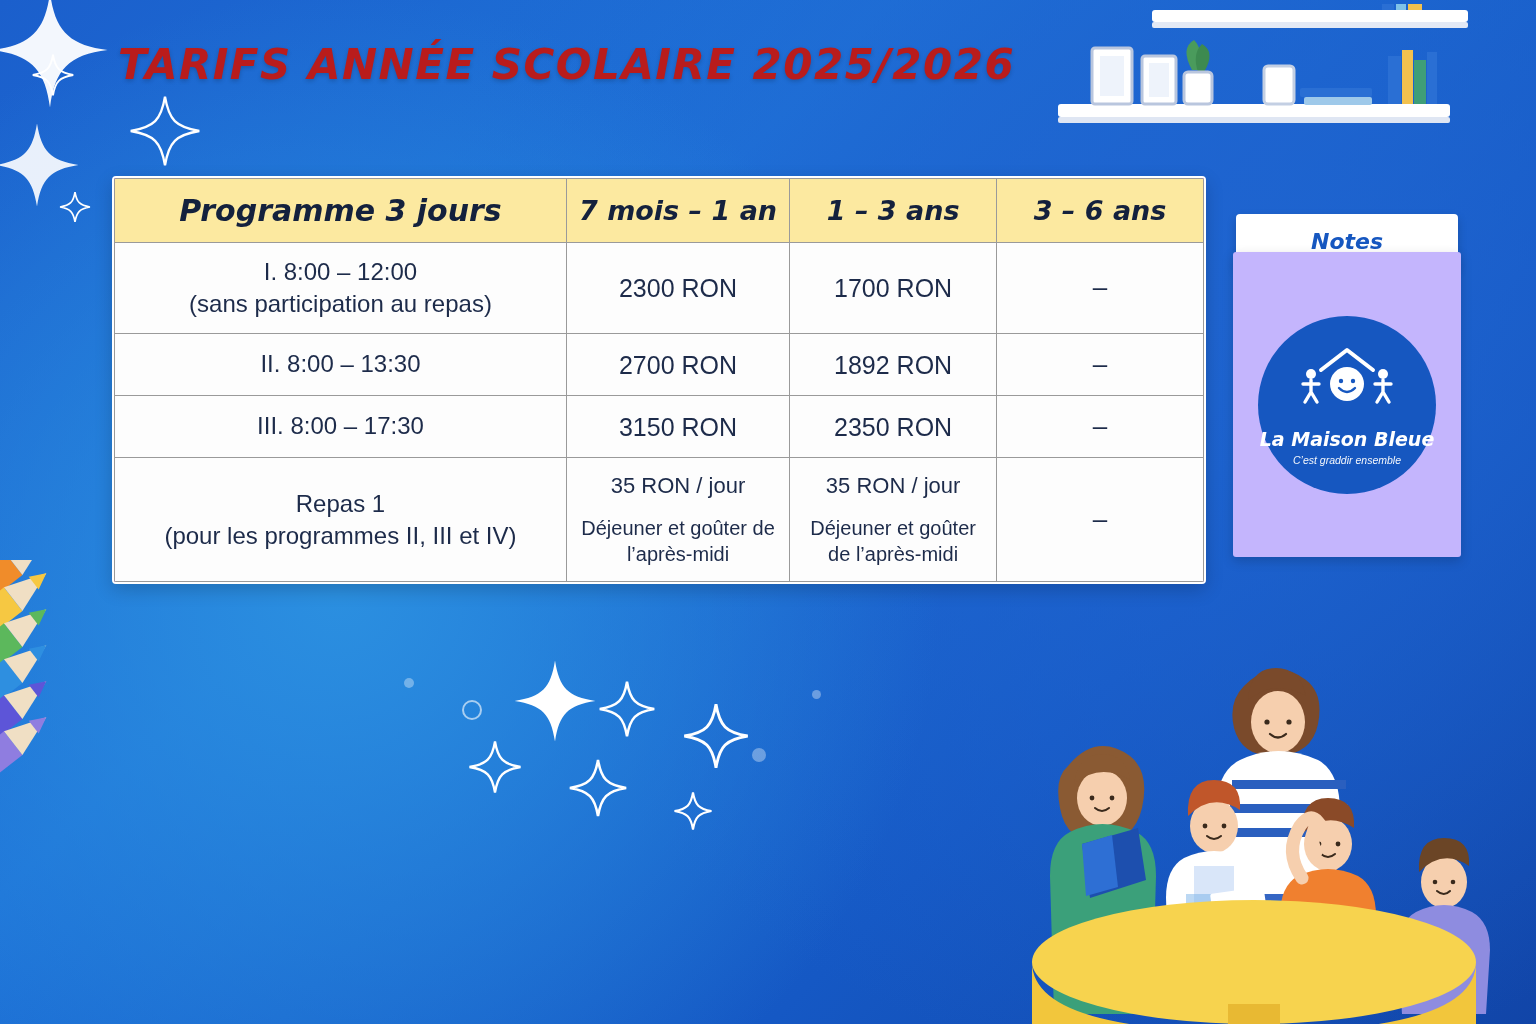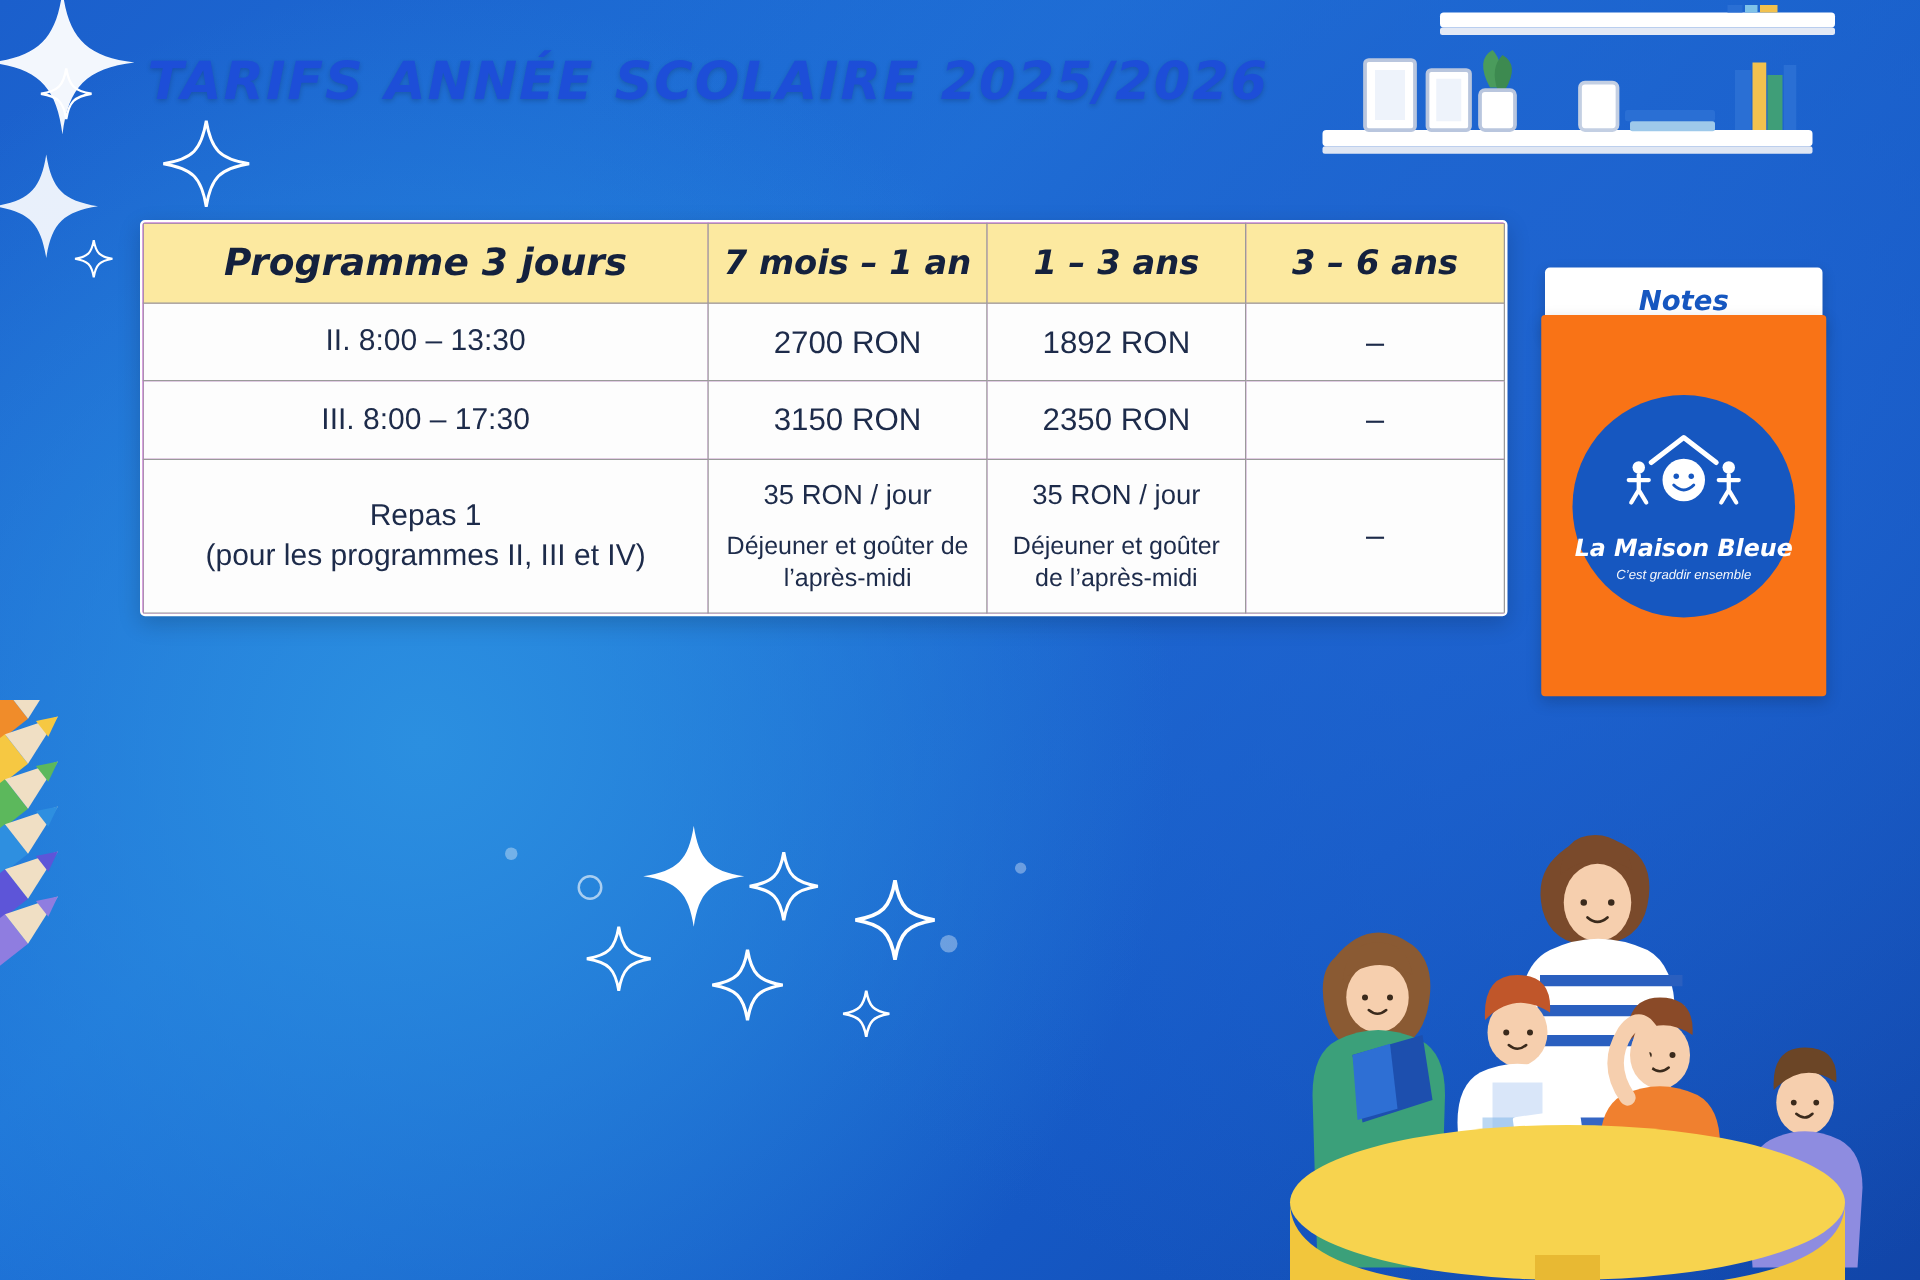--- a/index.html
+++ b/index.html
@@ -13,21 +13,21 @@
   }
   .starline{
     position:absolute;pointer-events:none;
   }
   .starline svg{display:block;}
   .bubble{position:absolute;border-radius:50%;background:rgba(255,255,255,.35);}
 
   
   .title{
     position:absolute;left:118px;top:40px;
-    color:#1d4ed8;font-size:42px;letter-spacing:1.5px;
+    color:#b91c1c;font-size:42px;letter-spacing:1.5px;
     font-family:"DejaVu Sans", sans-serif;
     font-weight:bold;font-style:italic;
     text-shadow:0 2px 4px rgba(0,0,0,.18);
   }
 
   
   .table-wrap{
     position:absolute;left:112px;top:176px;width:1090px;
     border:2px solid #ffffff;border-radius:4px;overflow:hidden;
     box-shadow:0 6px 18px rgba(0,0,0,.18);
@@ -57,21 +57,21 @@
   .notes-head{
     position:absolute;left:1236px;top:188px;width:222px;height:55px;
     background:#fff;border-radius:4px;display:flex;align-items:center;justify-content:center;
     box-shadow:0 4px 10px rgba(0,0,0,.18);
     margin-top:26px;
   }
   .notes-head span{color:#1657c0;font-size:22px;font-weight:bold;font-style:italic;
     font-family:"DejaVu Sans", sans-serif;}
   .notes-body{
     position:absolute;left:1233px;top:252px;width:228px;height:305px;
-    background:#f97316;border-radius:3px;box-shadow:0 4px 12px rgba(0,0,0,.18);
+    background:#c4b5fd;border-radius:3px;box-shadow:0 4px 12px rgba(0,0,0,.18);
     display:flex;align-items:center;justify-content:center;
   }
   .logo-circle{
     width:178px;height:178px;border-radius:50%;background:#1657c0;
     display:flex;flex-direction:column;align-items:center;justify-content:flex-start;
     padding-top:22px;box-sizing:border-box;position:relative;
   }
   .logo-name{color:#fff;font-size:19px;font-weight:bold;font-style:italic;
     font-family:"DejaVu Sans",sans-serif;position:absolute;bottom:44px;width:100%;text-align:center;}
   .logo-tag{color:#fff;font-size:10.5px;font-style:italic;position:absolute;bottom:28px;width:100%;text-align:center;opacity:.95;}
@@ -196,20 +196,29 @@
       </colgroup>
     <thead>
       <tr>
         <th class="first">Programme 3 jours</th>
         <th>7 mois – 1 an</th>
         <th>1 – 3 ans</th>
         <th>3 – 6 ans</th>
       </tr>
     </thead>
     <tbody>
+      <tr>
+        <td class="prog">
+          <div>I. 8:00 – 12:00</div>
+          <div class="rowlabel-2">(sans participation au repas)</div>
+        </td>
+        <td>2300 RON</td>
+        <td>1700 RON</td>
+        <td class="dash">–</td>
+      </tr>
       <tr>
         <td class="prog">II. 8:00 – 13:30</td>
         <td>2700 RON</td>
         <td>1892 RON</td>
         <td class="dash">–</td>
       </tr>
       <tr>
         <td class="prog">III. 8:00 – 17:30</td>
         <td>3150 RON</td>
         <td>2350 RON</td>

